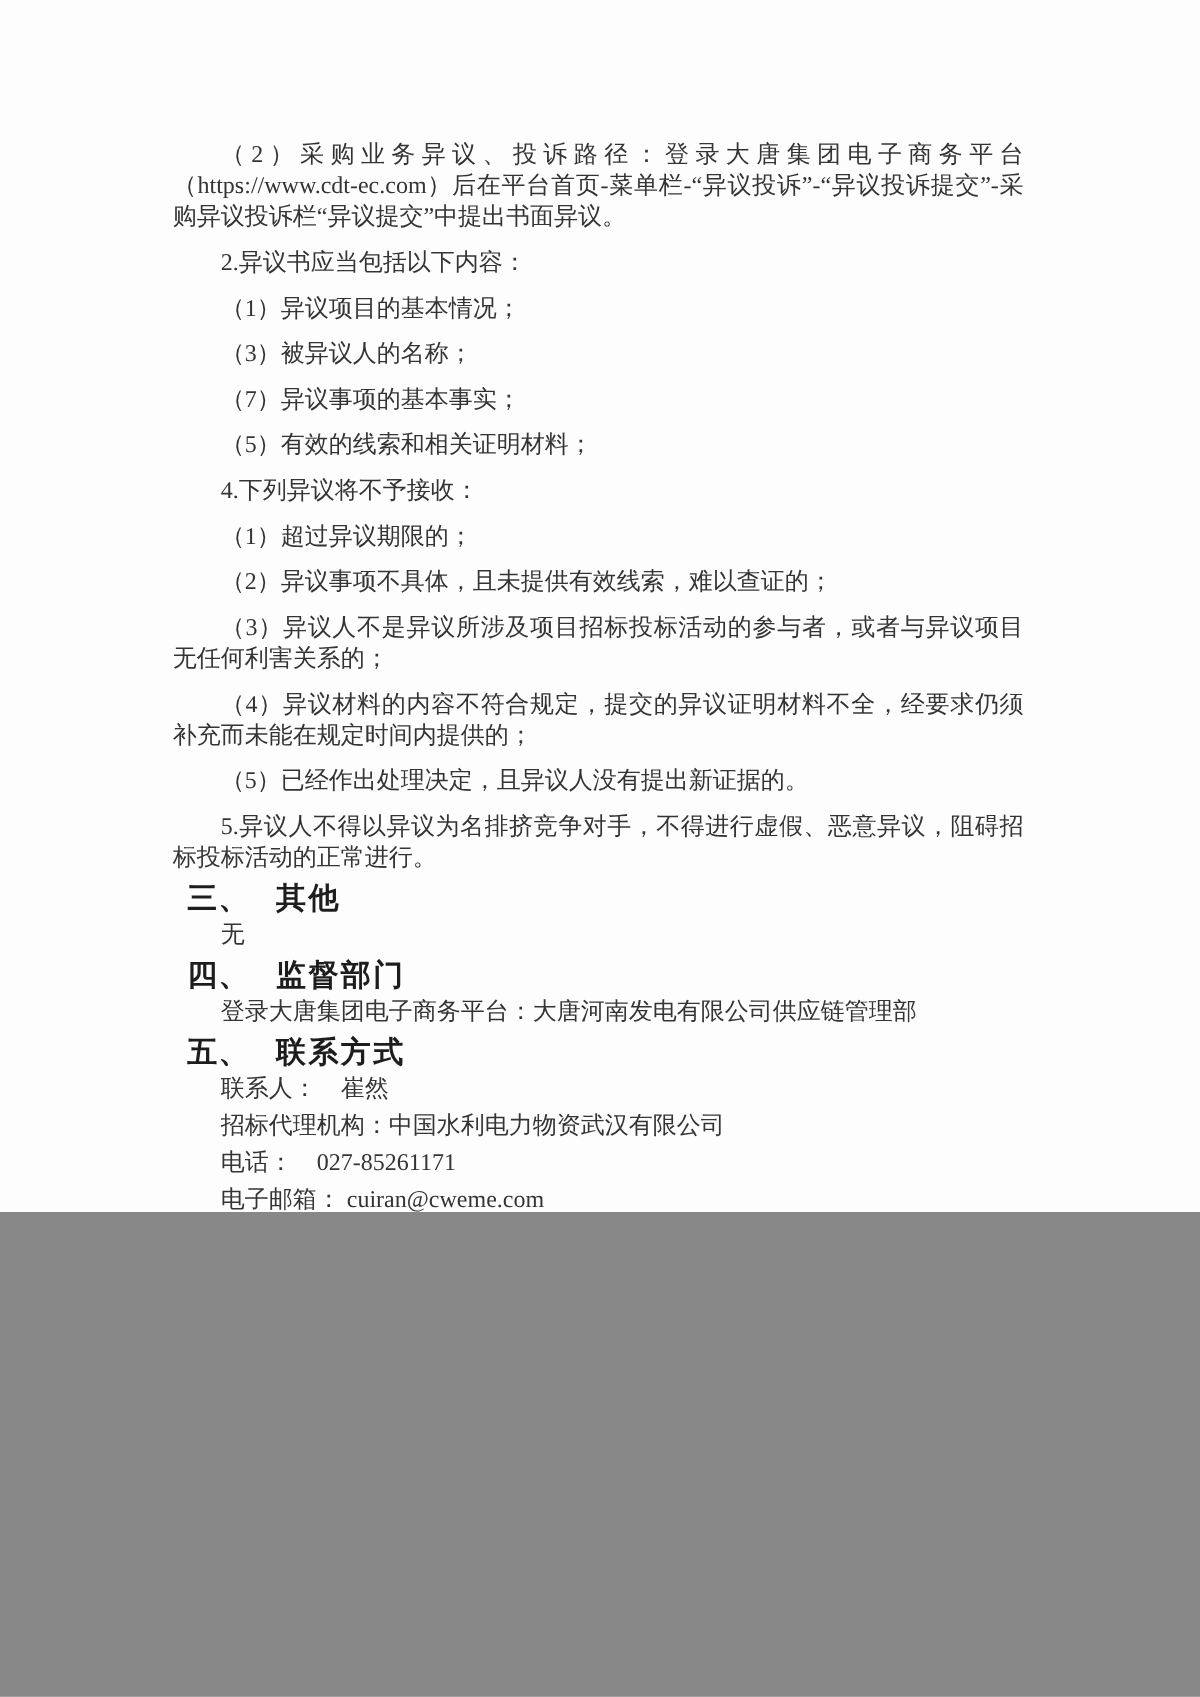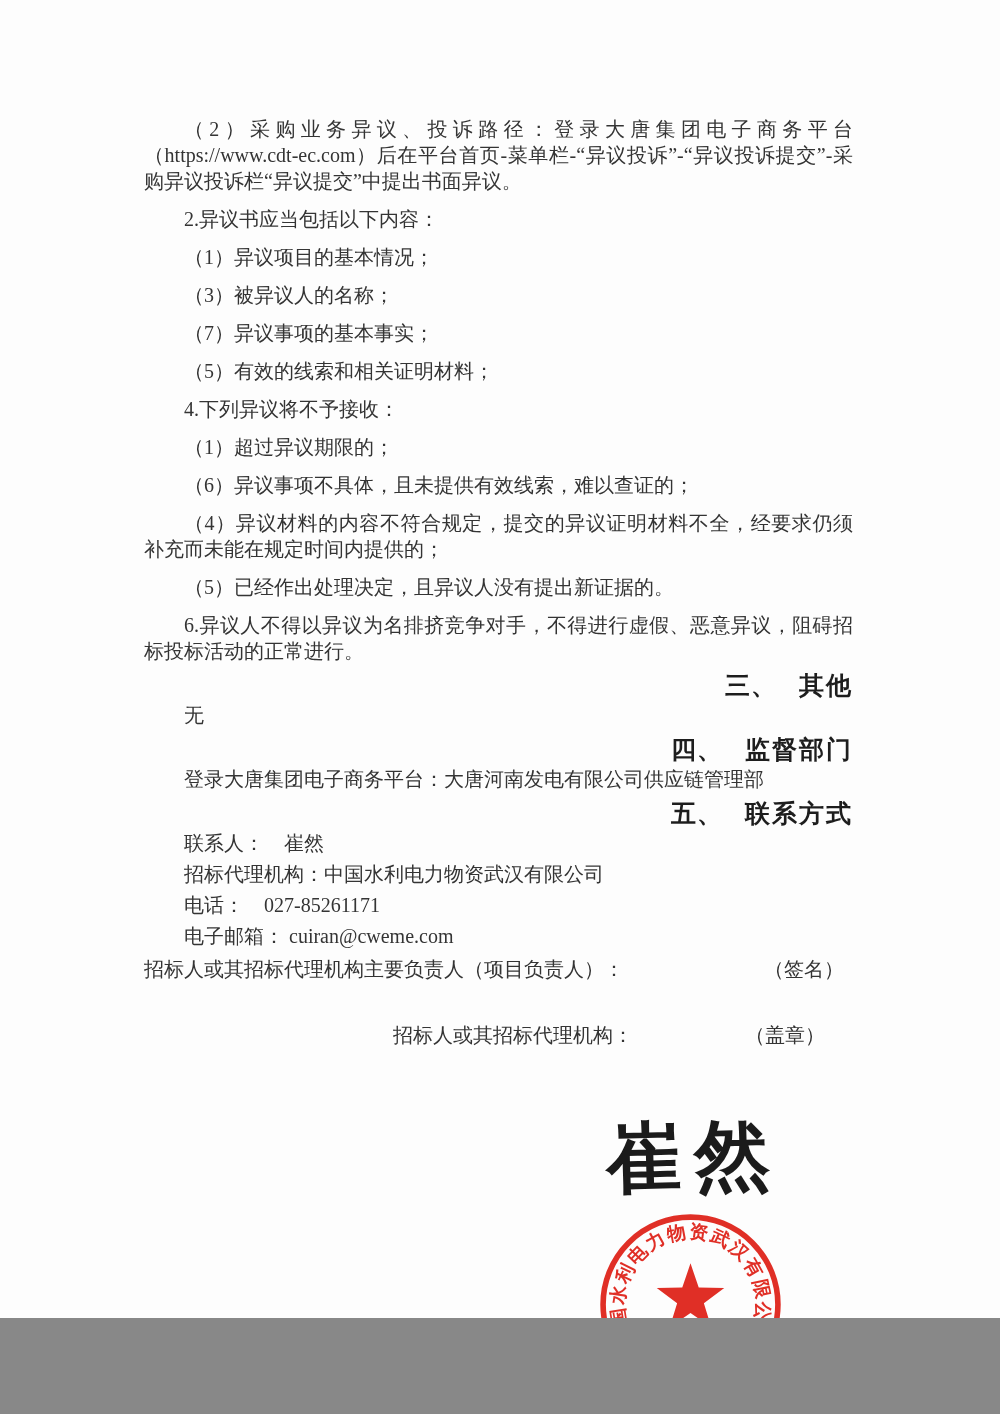--- a/index.html
+++ b/index.html
@@ -1,18 +1,18 @@
 <!DOCTYPE html>
 <html><head>
 <meta charset="utf-8">
 <style>
   html,body{margin:0;padding:0;background:#888;}
   .page{
     position:relative;
-    width:1000px;height:1318px;
+    width:1000px;height:1010px;
     background:#fdfdfd;
     overflow:hidden;
     font-family:"Liberation Serif","DejaVu Serif",serif;
     color:#333;
   }
   .doc{
     position:absolute;left:0;top:0;
     box-sizing:border-box;
     width:1000px;
     padding:116px 147px 0 144px;
@@ -26,21 +26,20 @@
   .ind{text-indent:2em;}
   .j{text-align:justify;}
   h2{
     margin:-9px 0 -1px;
     padding-left:12px;
     font-family:"Liberation Sans","DejaVu Sans",sans-serif;
     font-weight:bold;
     font-size:25px;
     line-height:36px;
     color:#1d1d1d;
-    text-align:right;
   }
   h2 .sec-num{margin-right:22px;letter-spacing:1px;}
   h2 .sec-title{letter-spacing:2px;}
   .contact{margin-bottom:5px !important;}
   .signline{margin-top:7px !important;white-space:nowrap;}
   .stampline{margin-top:40px !important;margin-left:249px !important;white-space:nowrap;}
   .sig-gap{display:inline-block;width:140px;}
   .stamp-gap{display:inline-block;width:112px;}
   .signature{
     position:absolute;
@@ -76,25 +75,26 @@
 
     <p class="ind">2.异议书应当包括以下内容：</p>
     <p class="ind">（1）异议项目的基本情况；</p>
     <p class="ind">（3）被异议人的名称；</p>
     <p class="ind">（7）异议事项的基本事实；</p>
     <p class="ind">（5）有效的线索和相关证明材料；</p>
 
 
     <p class="ind">4.下列异议将不予接收：</p>
     <p class="ind j">（1）超过异议期限的；</p>
-    <p class="ind j">（6）异议事项不具体，且未提供有效线索，难以查证的；</p>
+    <p class="ind j">（2）异议事项不具体，且未提供有效线索，难以查证的；</p>
+    <p class="ind j">（3）异议人不是异议所涉及项目招标投标活动的参与者，或者与异议项目无任何利害关系的；</p>
     <p class="ind j">（4）异议材料的内容不符合规定，提交的异议证明材料不全，经要求仍须补充而未能在规定时间内提供的；</p>
     <p class="ind">（5）已经作出处理决定，且异议人没有提出新证据的。</p>
 
-    <p class="ind j">6.异议人不得以异议为名排挤竞争对手，不得进行虚假、恶意异议，阻碍招标投标活动的正常进行。</p>
+    <p class="ind j">5.异议人不得以异议为名排挤竞争对手，不得进行虚假、恶意异议，阻碍招标投标活动的正常进行。</p>
 
     <h2><span class="sec-num">三、</span><span class="sec-title">其他</span></h2>
     <p class="ind">无</p>
 
     <h2><span class="sec-num">四、</span><span class="sec-title">监督部门</span></h2>
     <p class="ind">登录大唐集团电子商务平台：大唐河南发电有限公司供应链管理部</p>
 
     <h2><span class="sec-num">五、</span><span class="sec-title">联系方式</span></h2>
     <p class="ind contact">联系人：　崔然</p>
     <p class="ind contact">招标代理机构：中国水利电力物资武汉有限公司</p>

